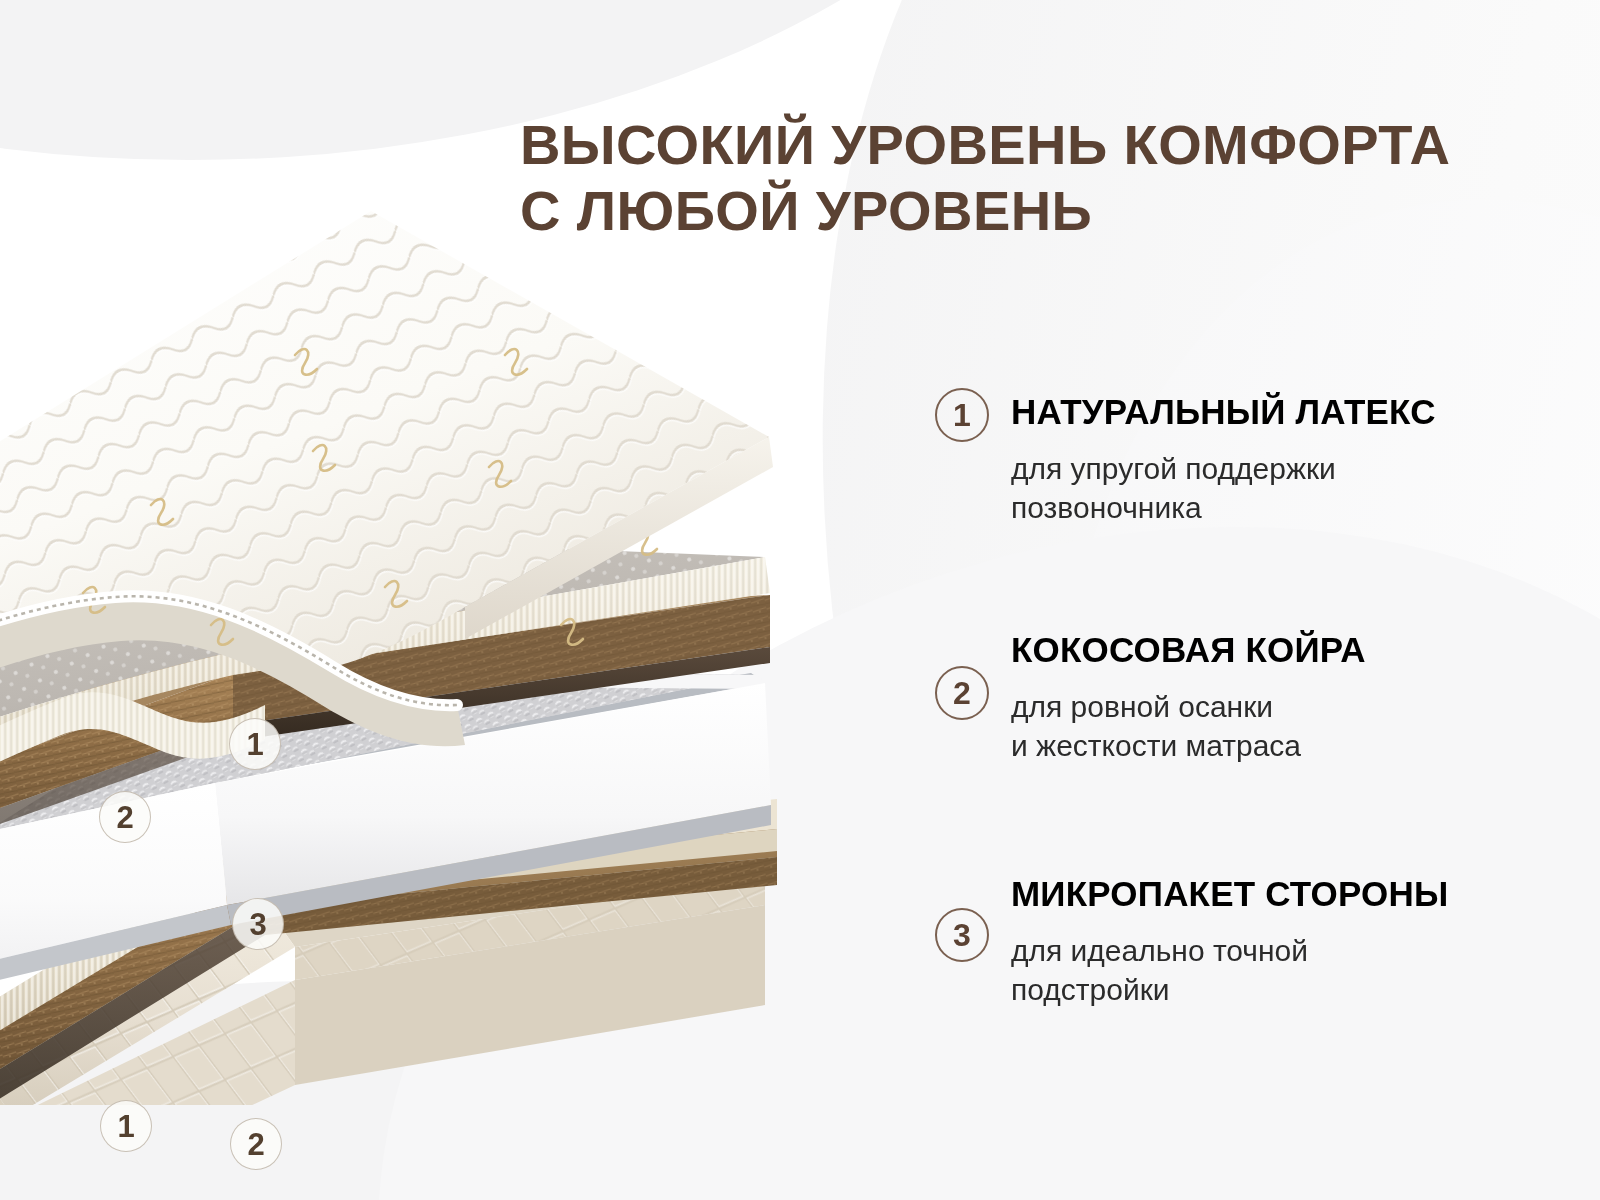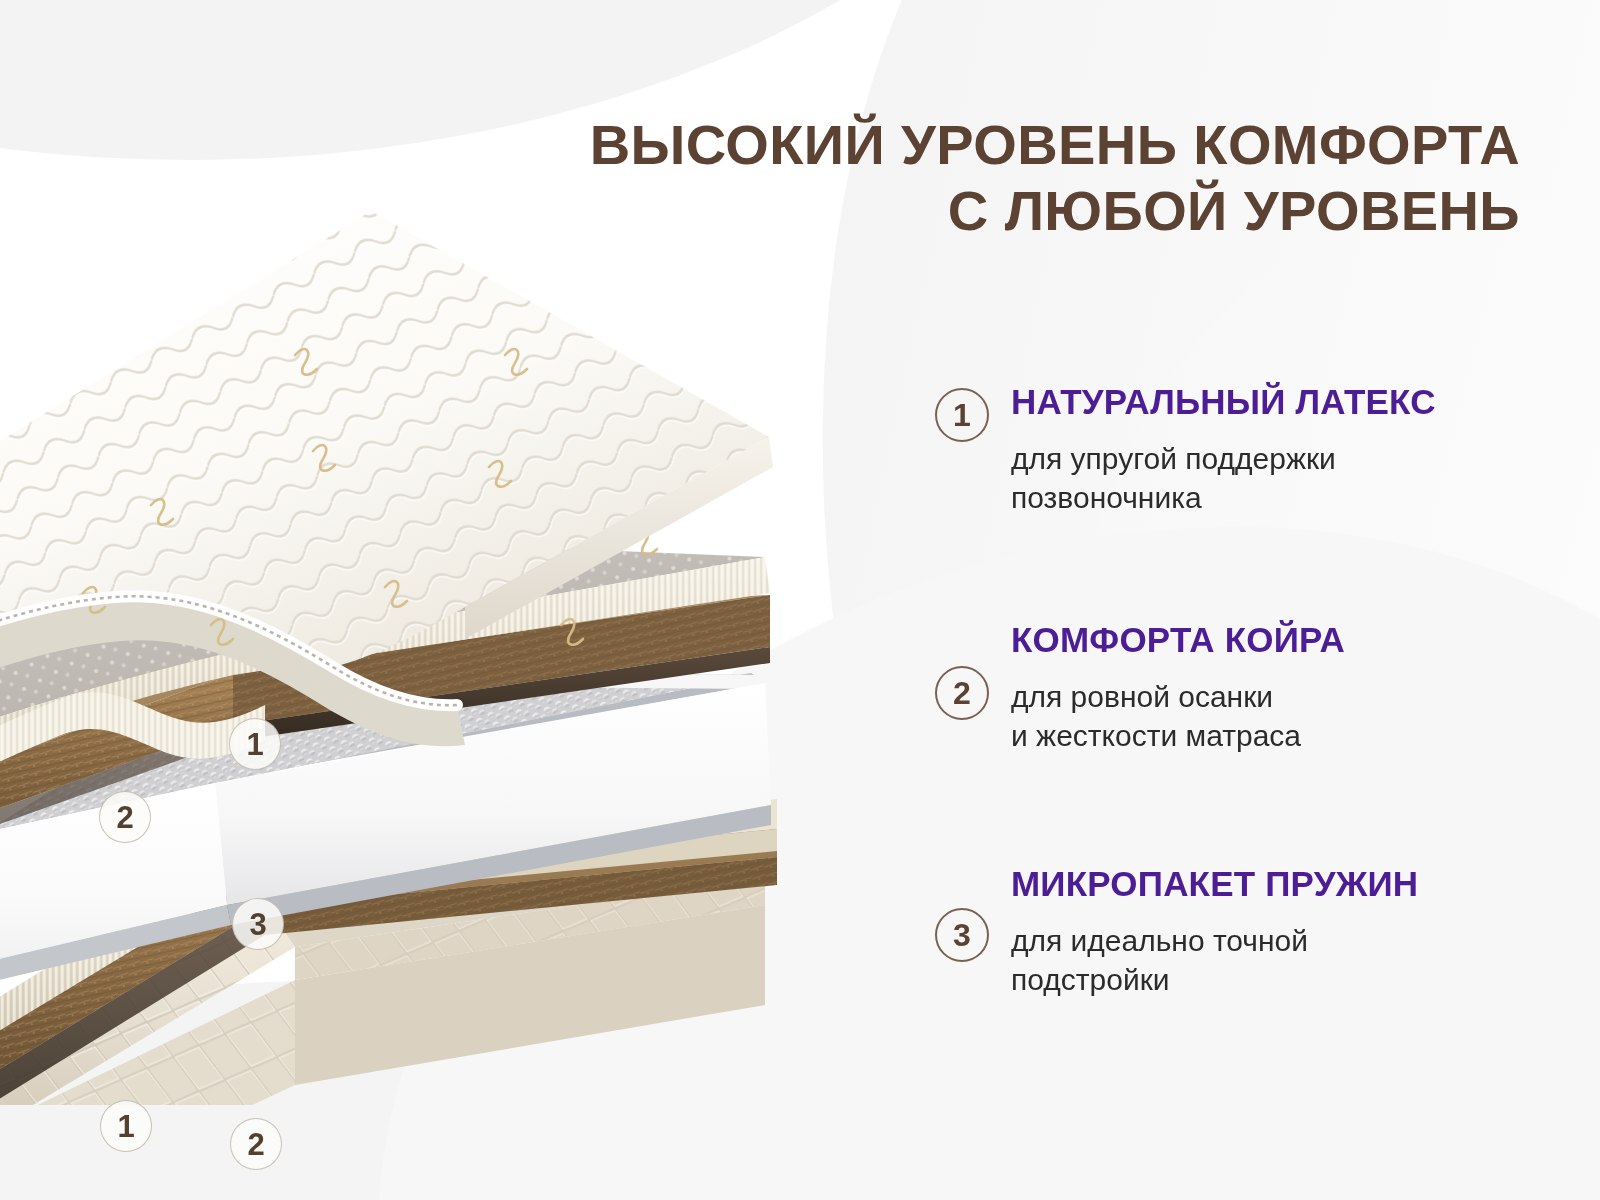--- a/index.html
+++ b/index.html
@@ -59,21 +59,20 @@
     width:1000px;
     z-index:6;
   }
   .title-line {
     color:#5b4233;
     font-size:56px;
     font-weight:bold;
     letter-spacing:0.4px;
     line-height:1.17;
     white-space:nowrap;
-    text-align:right;
   }
 
   
   .legend { position:absolute; left:935px; top:382px; width:620px; z-index:6; }
   .legend-item { position:absolute; display:flex; align-items:flex-start; }
   .legend-item.i1 { top:0px; }
   .legend-item.i2 { top:238px; }
   .legend-item.i3 { top:482px; }
 
   .badge-ring {
@@ -86,26 +85,27 @@
     font-size:32px;
     font-weight:bold;
     line-height:1;
     margin-top:6px;
   }
   .legend-item.i2 .badge-ring { margin-top:46px; }
   .legend-item.i3 .badge-ring { margin-top:44px; }
 
   .legend-text { margin-left:22px; }
   .legend-title {
-    color:#4c1d95;
+    color:#000000;
     font-size:35px;
     font-weight:bold;
     letter-spacing:0.2px;
     white-space:nowrap;
     line-height:1.12;
+    margin-top:10px;
   }
   .legend-sub {
     color:#2b2b2b;
     font-size:30px;
     line-height:1.3;
     margin-top:18px;
     white-space:pre-line;
   }
 
   
@@ -395,28 +395,28 @@
     <div class="legend-text">
       <div class="legend-title">НАТУРАЛЬНЫЙ ЛАТЕКС</div>
       <div class="legend-sub">для упругой поддержки
 позвоночника</div>
     </div>
   </div>
 
   <div class="legend-item i2">
     <div class="badge-ring">2</div>
     <div class="legend-text">
-      <div class="legend-title">КОМФОРТА КОЙРА</div>
+      <div class="legend-title">КОКОСОВАЯ КОЙРА</div>
       <div class="legend-sub">для ровной осанки
 и жесткости матраса</div>
     </div>
   </div>
 
   <div class="legend-item i3">
     <div class="badge-ring">3</div>
     <div class="legend-text">
-      <div class="legend-title">МИКРОПАКЕТ ПРУЖИН</div>
+      <div class="legend-title">МИКРОПАКЕТ СТОРОНЫ</div>
       <div class="legend-sub">для идеально точной
 подстройки</div>
     </div>
   </div>
 
 </div>
 
 </body></html>

